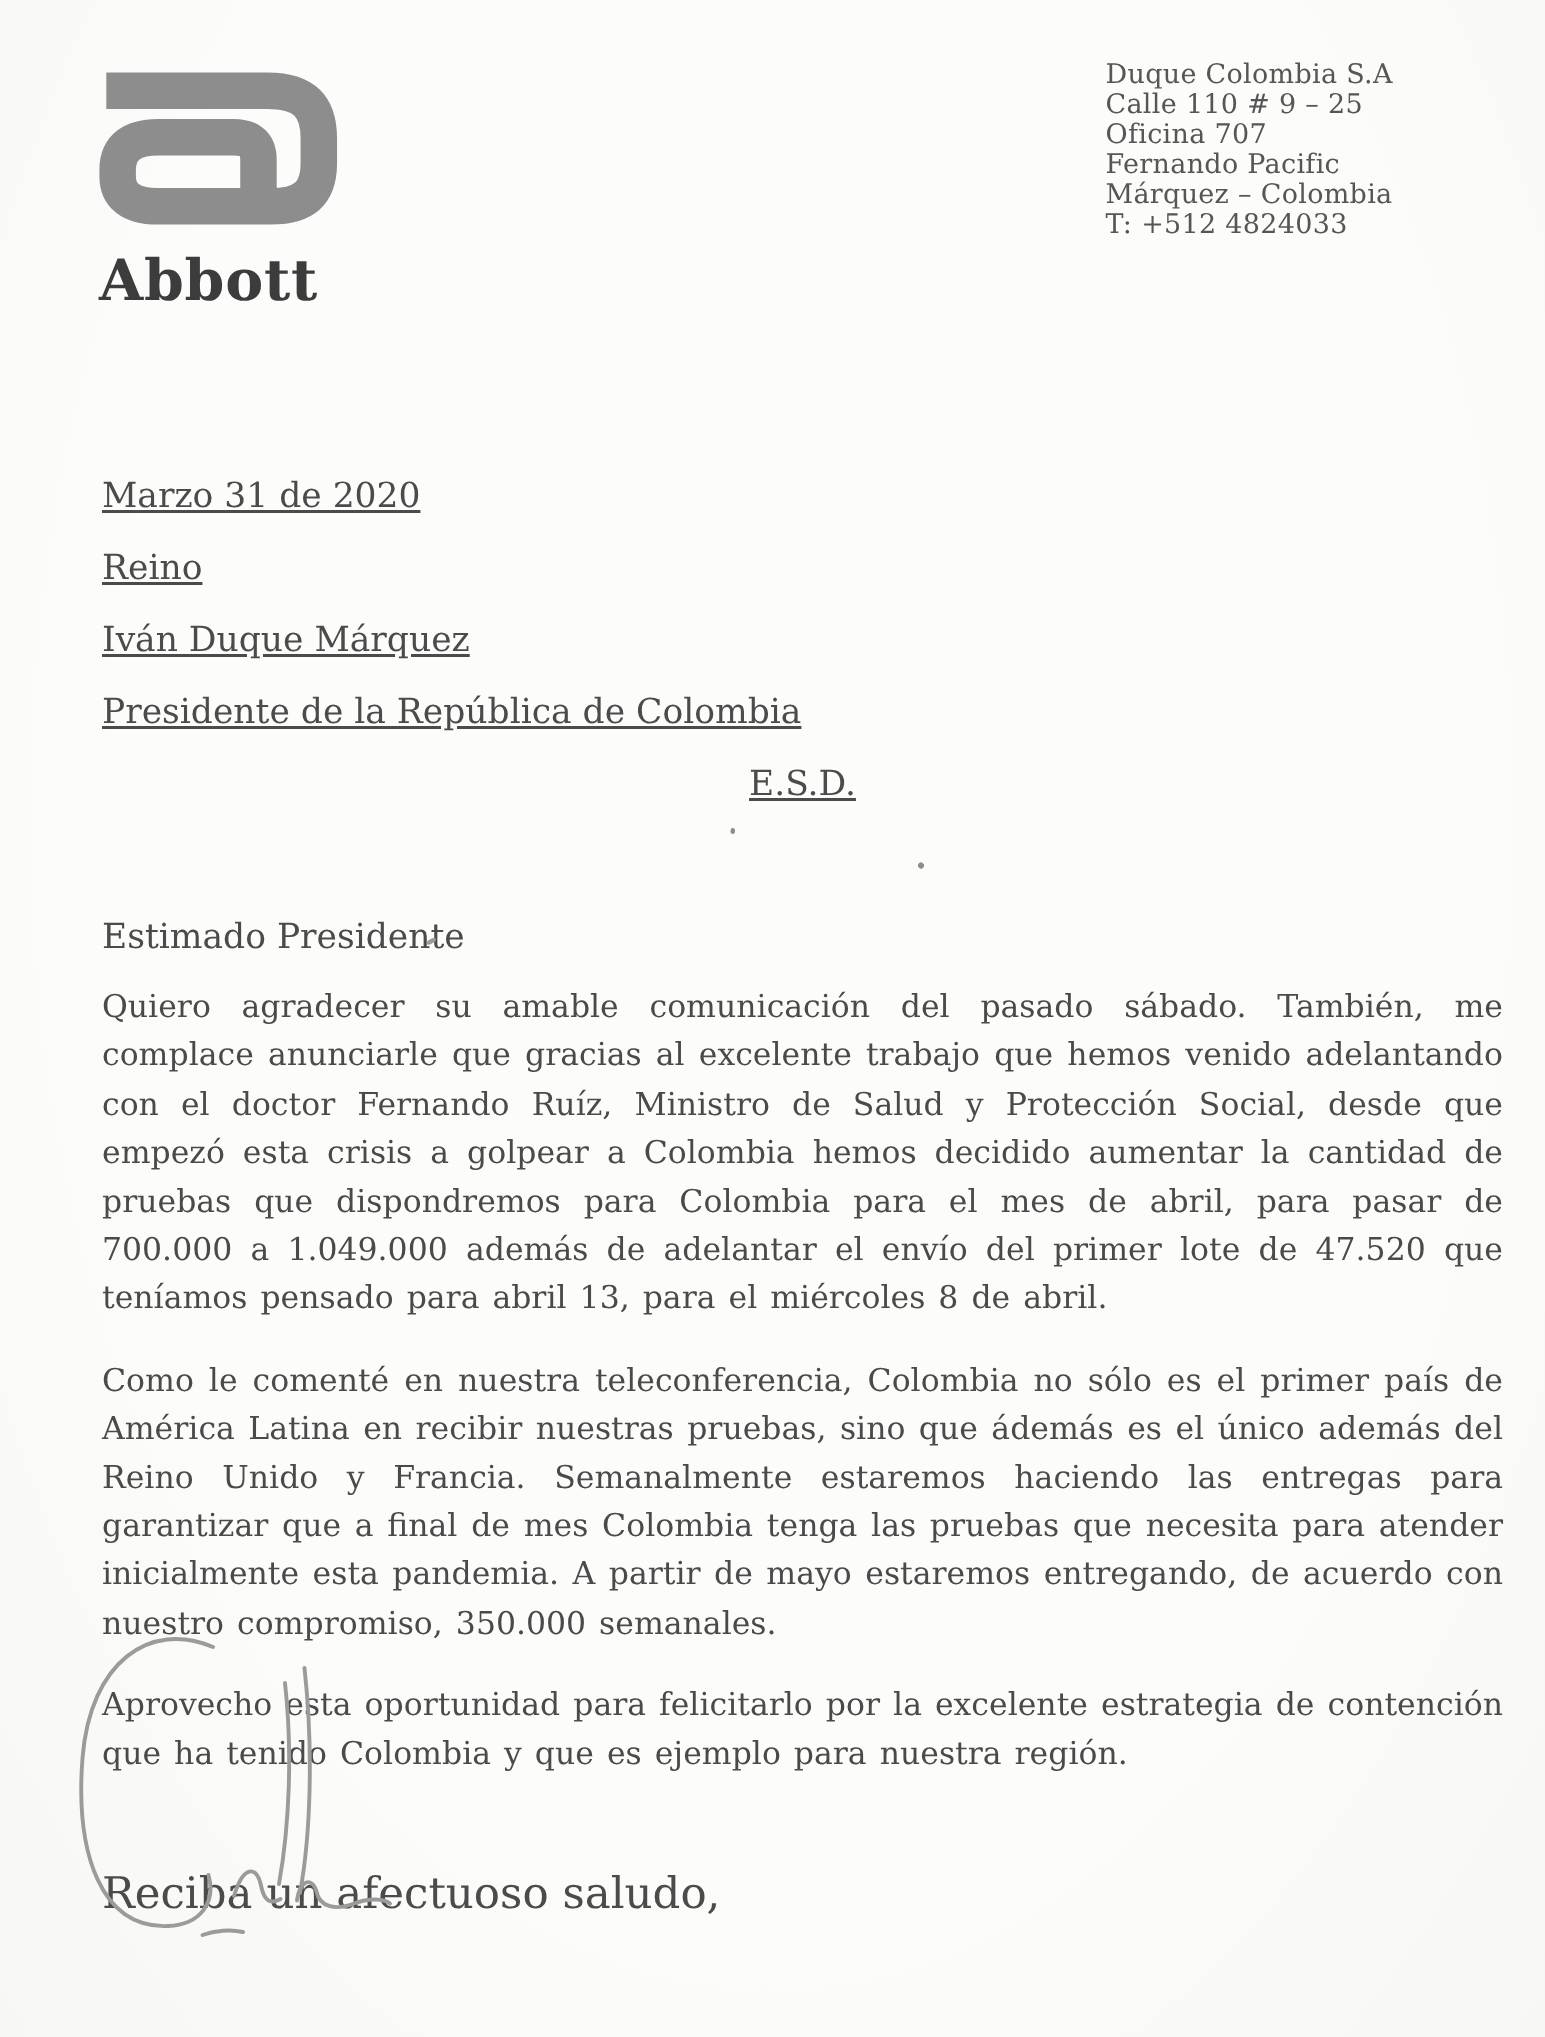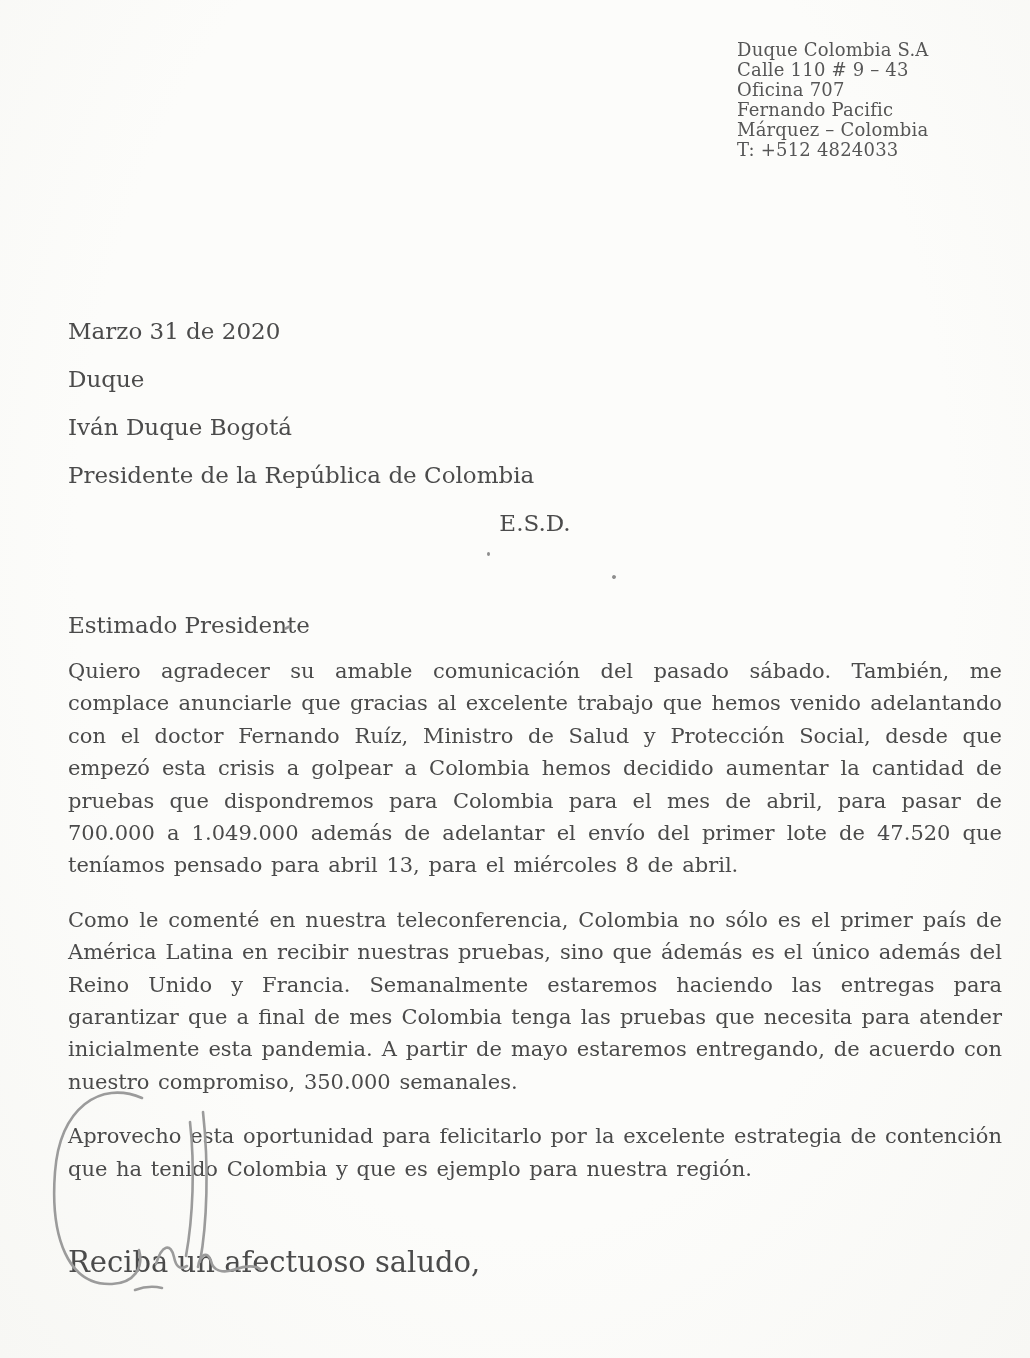--- a/index.html
+++ b/index.html
@@ -40,20 +40,21 @@
   .content {
     position: absolute;
     left: 68px; top: 318px;
     width: 934px;
   }
   .content p { margin: 0; }
   .meta-line {
     font-size: 23px; line-height: 26px;
     margin-bottom: 22px !important;
     color: #4b4b4b;
+    text-decoration: underline;
   }
   .esd { margin-bottom: 76px !important; text-align: center; }
   .salutation {
     font-size: 23px; line-height: 26px;
     margin-bottom: 17px !important;
     color: #4b4b4b;
   }
   .para {
     font-size: 21px;
     line-height: 32.4px;
@@ -76,34 +77,44 @@
   .speck { position: absolute; background: #8d8d8d; border-radius: 50%; }
   .speck-1 { left: 487px; top: 552px; width: 3px; height: 4px; }
   .speck-2 { left: 612px; top: 575px; width: 4px; height: 4px; transform: rotate(40deg); }
   .speck-3 { left: 284px; top: 626px; width: 7px; height: 3px; transform: rotate(-30deg); background:#9a9a9a; }
 </style>
 </head>
 <body>
 
 <div class="page">
 
+  <div class="logo-block">
+    <svg class="logo-mark" width="168" height="114" viewBox="0 0 200 136">
+      <path d="M 8 22 H 136 C 166 22 177 35 177 60 L 177 80
+               C 177 104 165 114 139 114 L 49 114
+               C 27 114 17 105 17 90 L 17 85
+               C 17 67 29 59 49 59 L 109 59
+               C 123 59 129 65 129 77 L 129 101" fill="none" stroke="#8d8d8d" stroke-width="29" stroke-linecap="butt" stroke-linejoin="round"></path>
+    </svg>
+    <div class="brand-word">Abbott</div>
+  </div>
 
   <div class="sender-block">
     <p class="line">Duque Colombia S.A</p>
-    <p class="line">Calle 110 # 9 – 43</p>
+    <p class="line">Calle 110 # 9 – 25</p>
     <p class="line">Oficina  707</p>
     <p class="line">Fernando Pacific</p>
     <p class="line">Márquez – Colombia</p>
     <p class="line sender-phone">T: +512 4824033</p>
   </div>
 
   <div class="content">
     <p class="meta-line">Marzo 31 de 2020</p>
-    <p class="meta-line">Duque</p>
-    <p class="meta-line">Iván Duque Bogotá</p>
+    <p class="meta-line">Reino</p>
+    <p class="meta-line">Iván Duque Márquez</p>
     <p class="meta-line">Presidente de la República de Colombia</p>
     <p class="meta-line esd">E.S.D.</p>
 
     <p class="salutation">Estimado Presidente</p>
 
     <p class="para">Quiero agradecer su amable comunicación del pasado sábado. También, me complace anunciarle que gracias al excelente trabajo que hemos venido adelantando con el doctor Fernando Ruíz, Ministro de Salud y Protección Social, desde que empezó esta crisis a golpear a Colombia hemos decidido aumentar la cantidad de pruebas que dispondremos para Colombia para el mes de abril, para pasar de 700.000 a 1.049.000 además de adelantar el envío del primer lote de 47.520 que teníamos pensado para abril 13, para el miércoles 8 de abril.</p>
     <p class="para">Como le comenté en nuestra teleconferencia, Colombia no sólo es el primer país de América Latina en recibir nuestras pruebas, sino que ádemás es el único además del Reino Unido y Francia. Semanalmente estaremos haciendo las entregas para garantizar que a final de mes Colombia tenga las pruebas que necesita para atender inicialmente esta pandemia. A partir de mayo estaremos entregando, de acuerdo con nuestro compromiso, 350.000 semanales.</p>
     <p class="para last">Aprovecho esta oportunidad para felicitarlo por la excelente estrategia de contención que ha tenido Colombia y que es ejemplo para nuestra región.</p>
 
     <p class="closing">Reciba un afectuoso saludo,</p>

